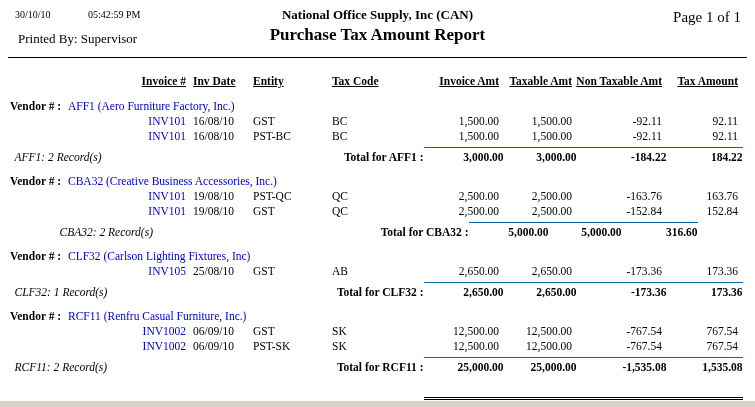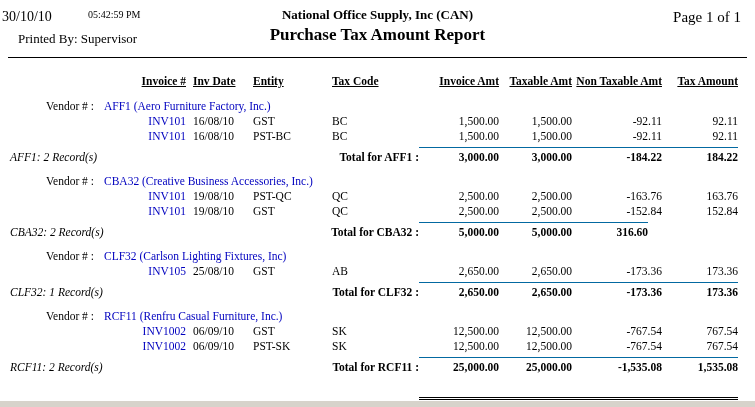--- a/index.html
+++ b/index.html
@@ -5,21 +5,21 @@
   * { margin:0; padding:0; box-sizing:border-box; }
   html,body { background:#fff; }
   body {
     width:755px; height:407px; position:relative; overflow:hidden;
     font-family:"Liberation Serif","DejaVu Serif",serif; color:#000;
   }
   :root { --link:#0000bf; }
 
   
   .hdr { position:relative; height:57px; }
-  .hdr .dt  { position:absolute; left:2px;  top:9px;  font-size:14px; }
+  .hdr .dt  { position:absolute; left:15px;  top:9px;  font-size:10px; }
   .hdr .tm  { position:absolute; left:88px;  top:9px;  font-size:10px; }
   .hdr .co  { position:absolute; left:0; right:0; top:7px; text-align:center; font-size:13px; font-weight:bold; }
   .hdr .pg  { position:absolute; right:14px; top:9px;  font-size:15px; }
   .hdr .pb  { position:absolute; left:18px;  top:31px; font-size:13px; }
   .hdr .ttl { position:absolute; left:0; right:0; top:25px; text-align:center; font-size:17px; font-weight:bold; }
   .rule { border-top:1px solid #000; margin:0 8px; }
 
   
   .rpt { padding:16px 8px 0 10px; font-size:11.5px; }
   .trow { display:flex; line-height:15px; white-space:nowrap; }
@@ -29,26 +29,26 @@
   .c4{width:93px;  padding-left:6px;}
   .c5{width:80px;  text-align:right;}
   .c6{width:73px;  text-align:right;}
   .c7{width:90px;  text-align:right;}
   .c8{width:76px;  text-align:right;}
 
   .head { font-weight:bold; margin-bottom:10px; }
   .head span { text-decoration:underline; }
 
   .vendor { margin-top:9px; }
-  .vlabel { font-weight:normal; width:58px; display:inline-block;margin-left:36px; }
+  .vlabel { font-weight:bold; width:58px; display:inline-block; }
   .vname, .link { color:var(--link); }
   .vname { cursor:pointer; }
   .link  { cursor:pointer; }
 
-  .total { margin-top:3px; }
+  .total { margin-top:3px;justify-content:center; }
   .tleft { width:409px; display:flex; justify-content:space-between; padding-top:3px; }
   .note  { font-style:italic; }
   .tlabel{ font-weight:bold; }
   .tval  { font-weight:bold; border-top:1px solid #0369a1; padding-top:2px; }
 
   .report-total { margin-top:22px; }
   .report-total .tval  { border-top:3px double #000; padding-top:1px; }
   .report-total .tleft { padding-top:5px; }
 
   .bottom-strip { position:absolute; left:0; right:0; bottom:0; height:6px; background:#d7d3cb; }

